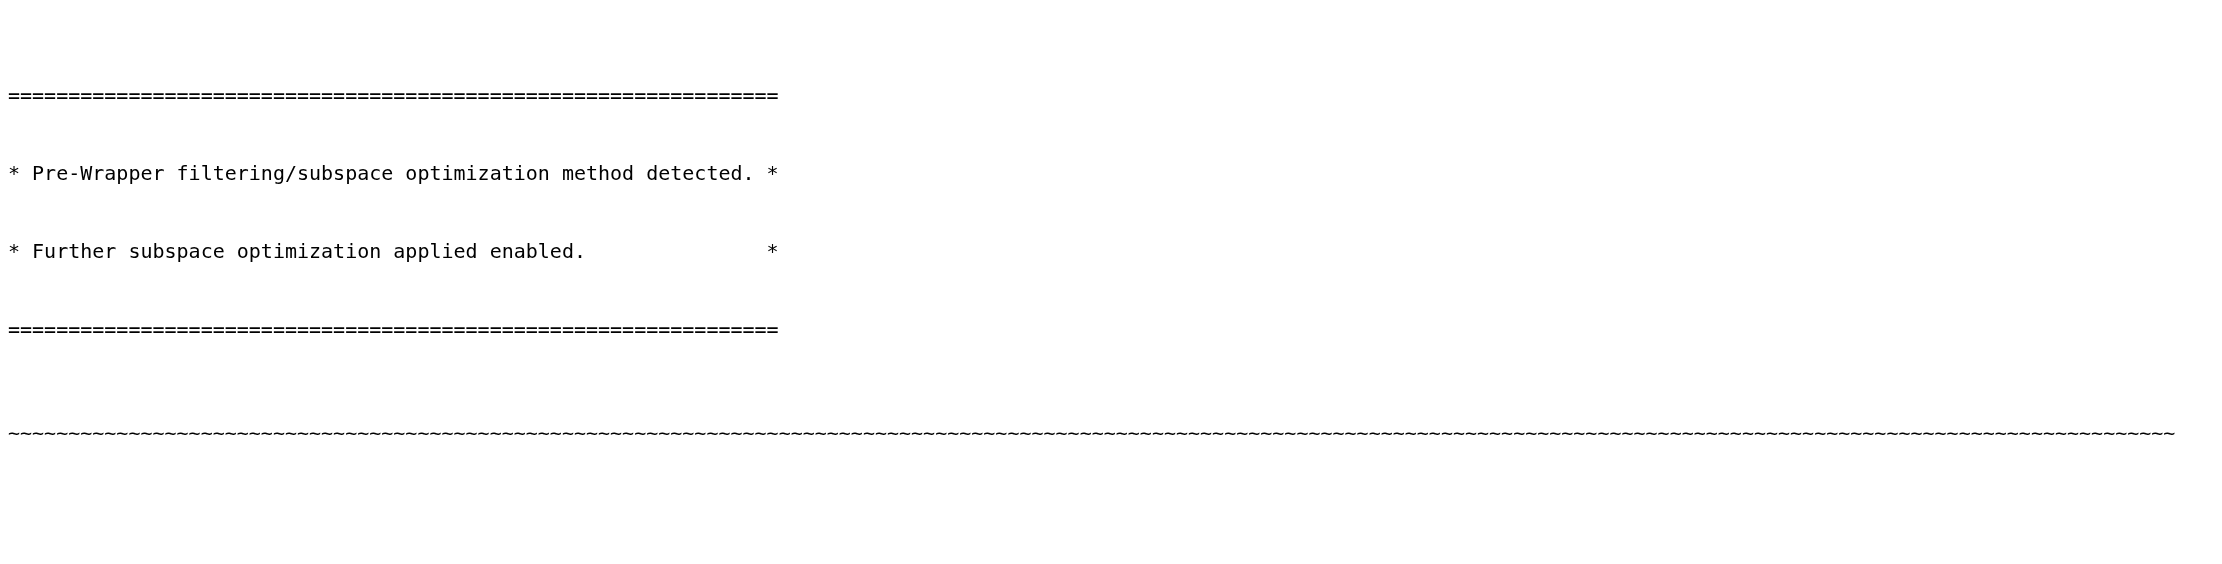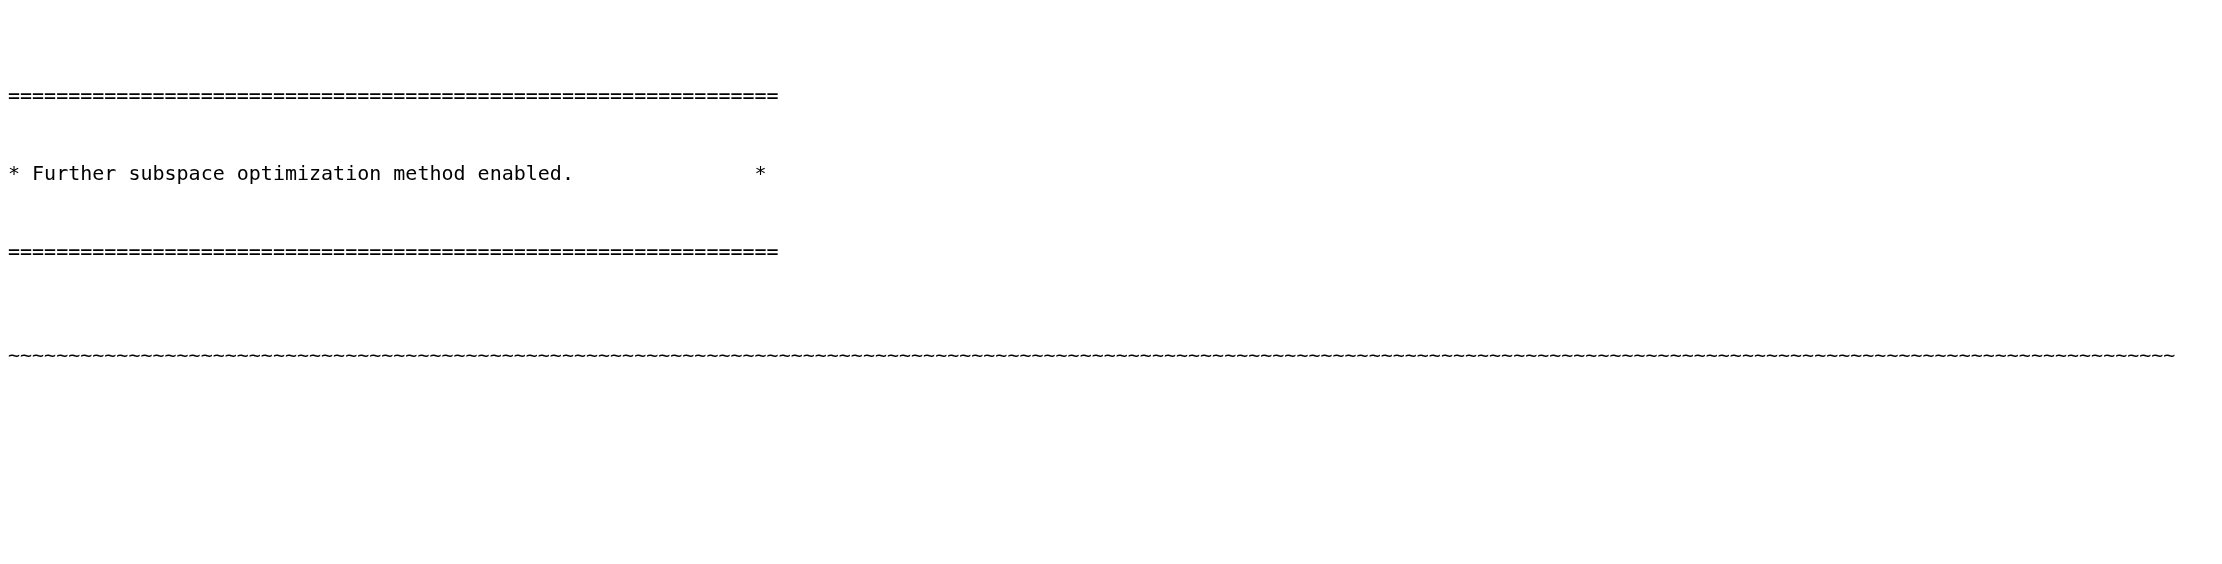--- a/index.html
+++ b/index.html
@@ -25,21 +25,22 @@
     overflow: hidden;
     width: 100%;
   }
 </style>
 </head>
 <body>
 
 <div class="terminal">
 
   <div class="banner-border">================================================================</div>
-  <div class="banner-line">* Further subspace optimization method enabled.               *</div>
+  <div class="banner-line">* Pre-Wrapper filtering/subspace optimization method detected. *</div>
+  <div class="banner-line">* Further subspace optimization applied enabled.               *</div>
   <div class="banner-border">================================================================</div>
 
   <div class="wave-line">~~~~~~~~~~~~~~~~~~~~~~~~~~~~~~~~~~~~~~~~~~~~~~~~~~~~~~~~~~~~~~~~~~~~~~~~~~~~~~~~~~~~~~~~~~~~~~~~~~~~~~~~~~~~~~~~~~~~~~~~~~~~~~~~~~~~~~~~~~~~~~~~~~~~~~~~~~~~~~~~~~~~~~~~~~~~~~~~~~~~</div>
   
   
 
   
 
   
 

